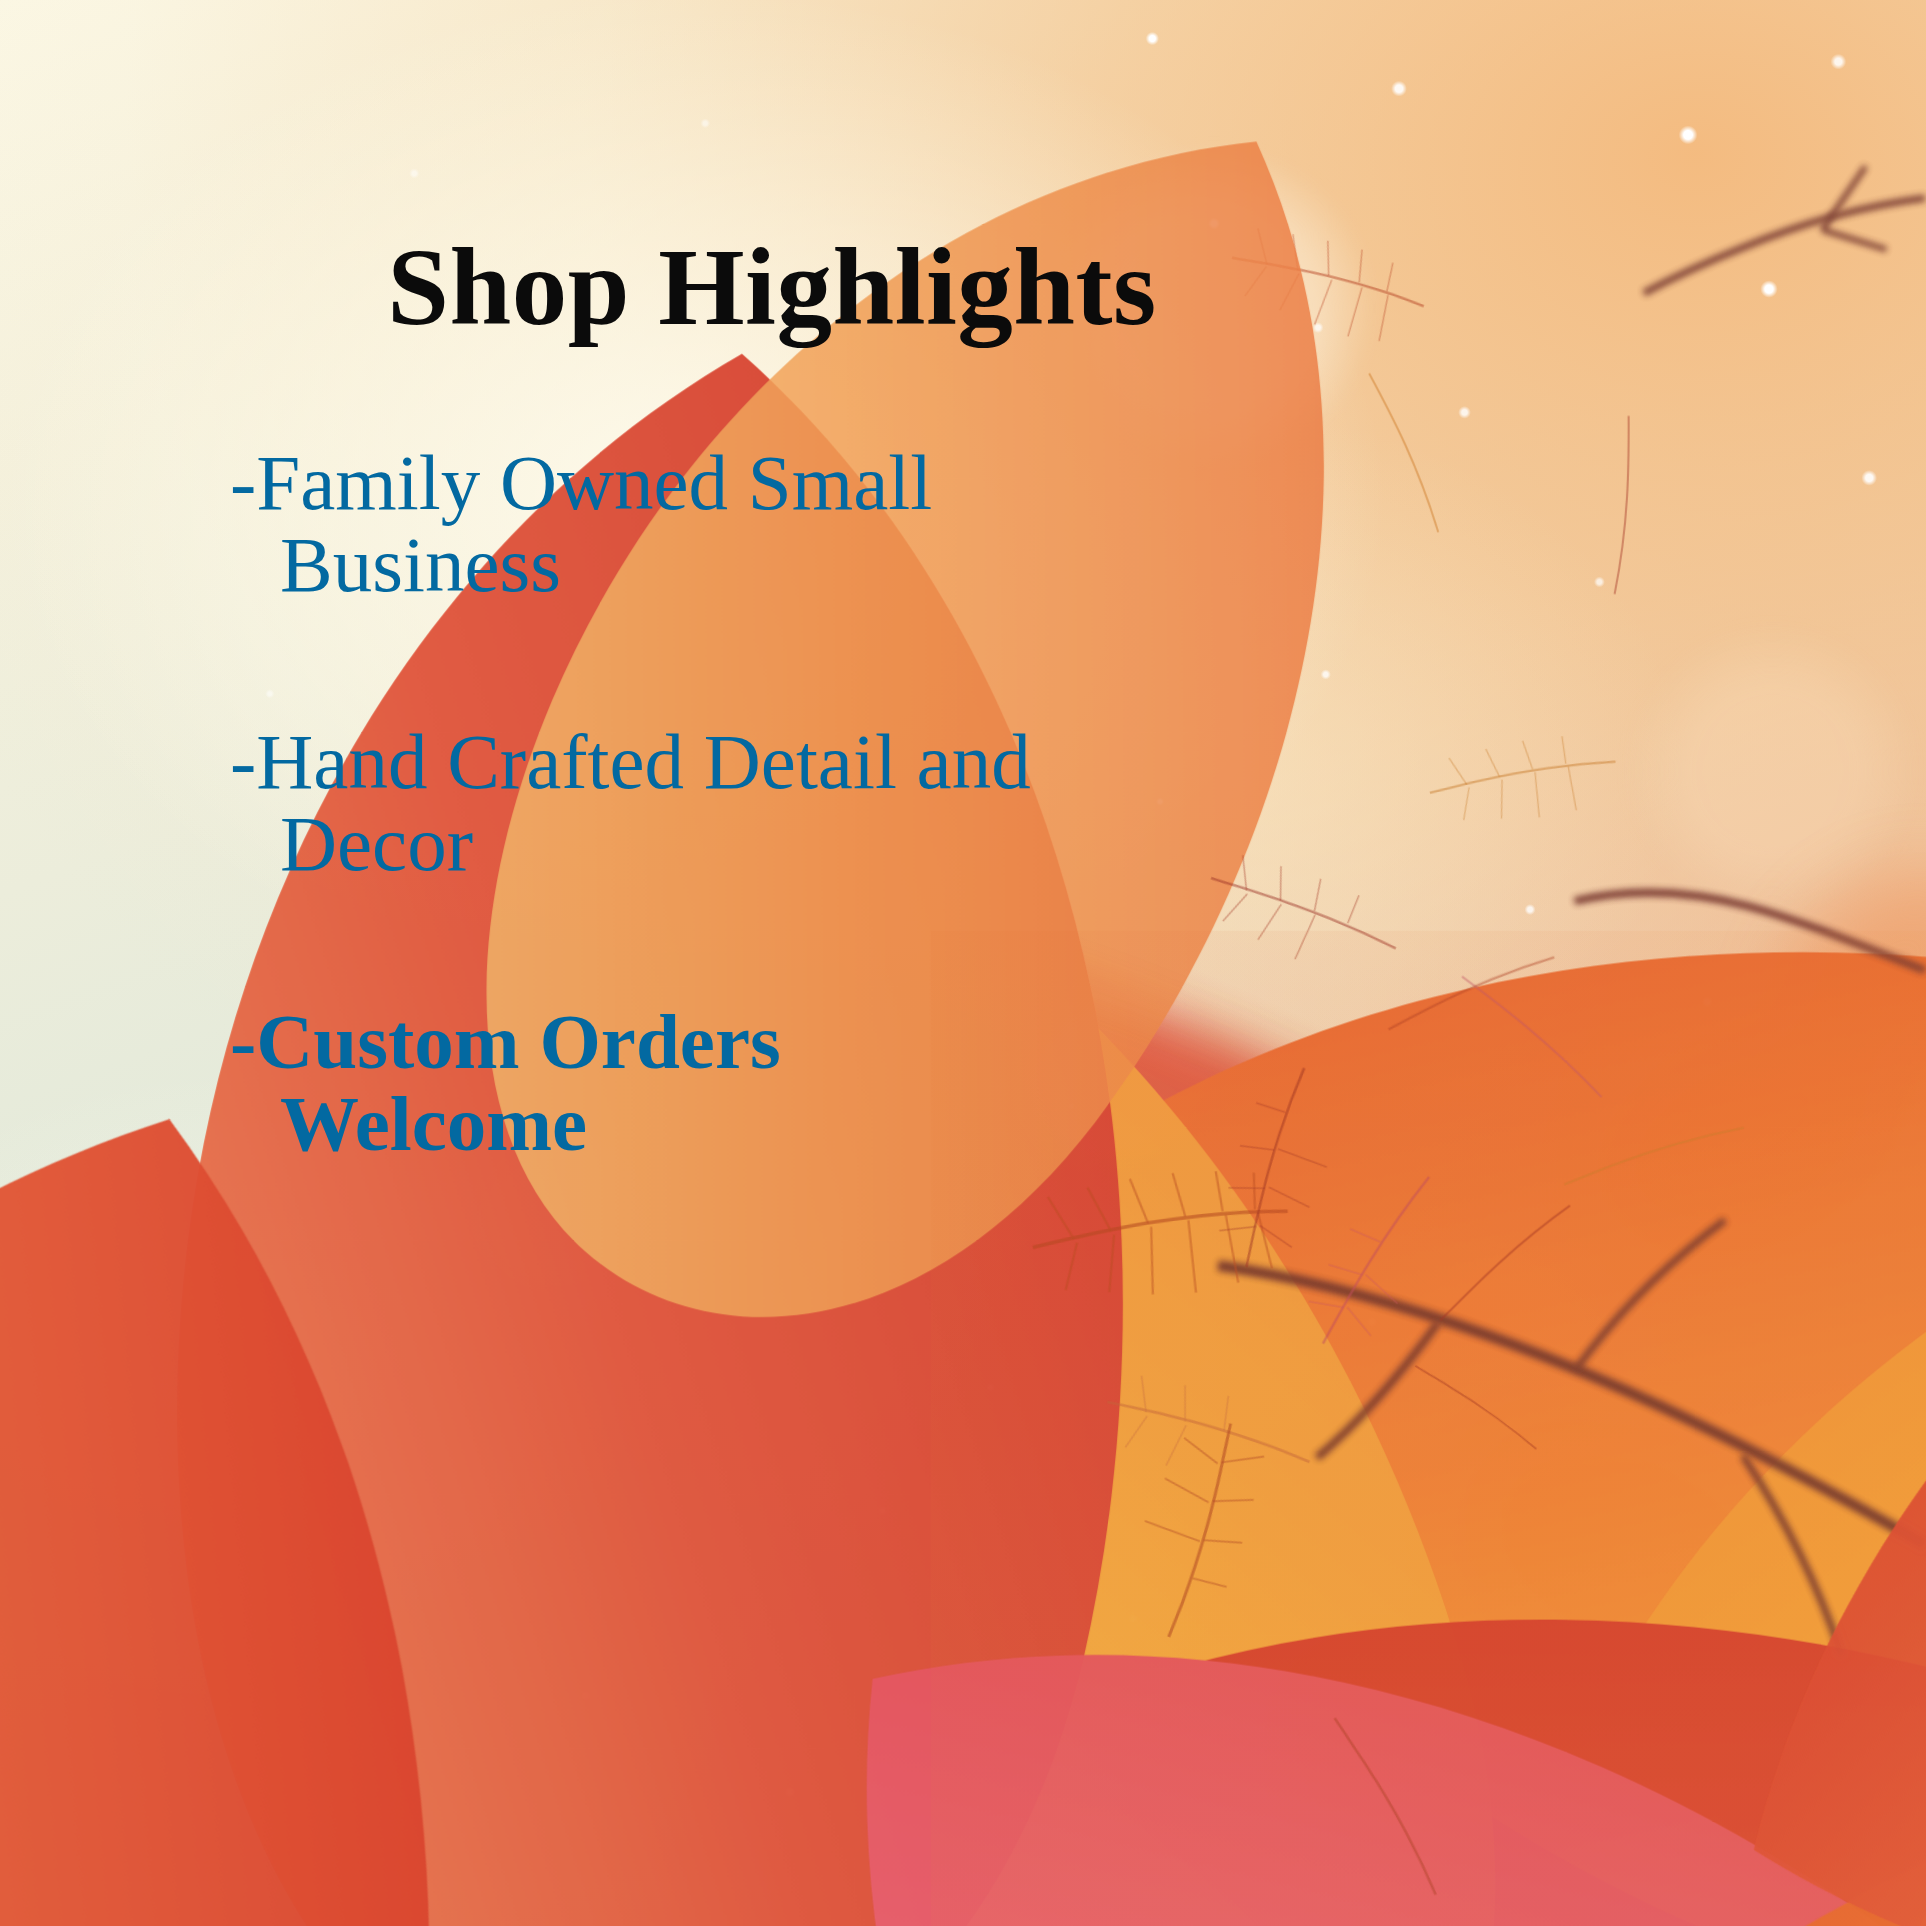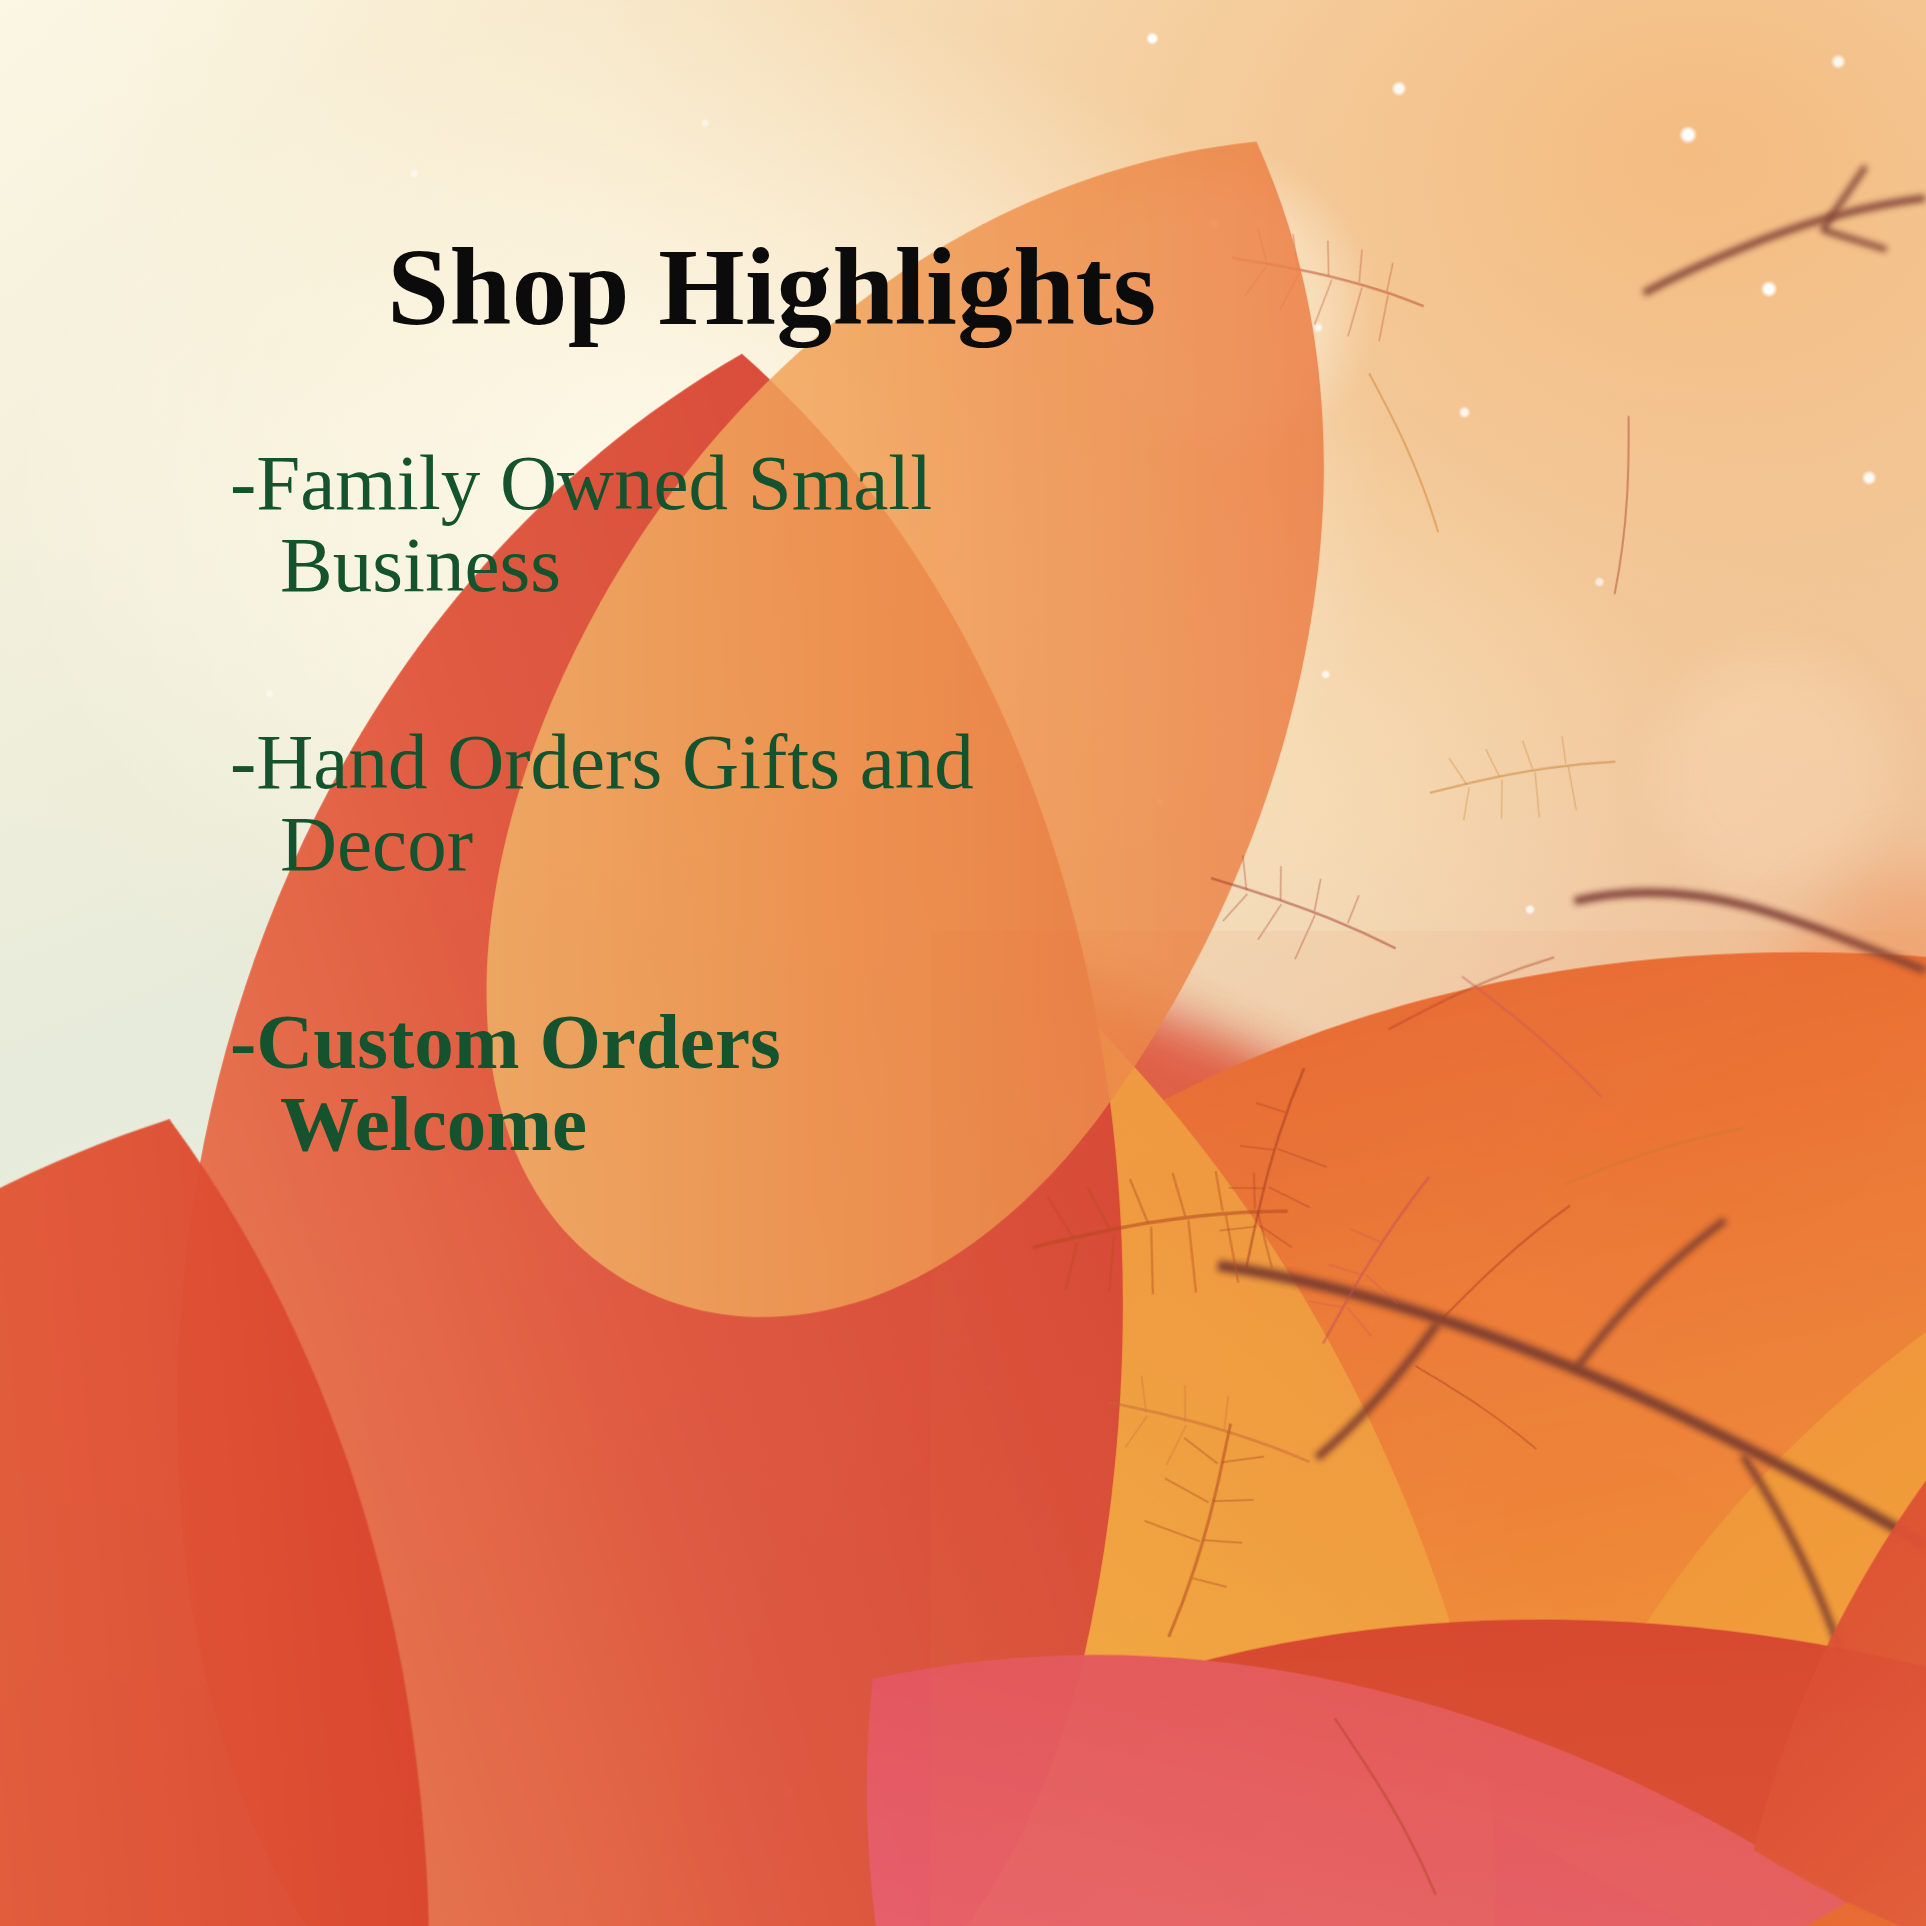--- a/index.html
+++ b/index.html
@@ -114,21 +114,21 @@
     left:230px;
     top:426px;
     width:1238px;
   }
   .bullet{
     position:relative;
     font-family:"Liberation Serif","DejaVu Serif",serif;
     font-weight:400;
     font-size:79px;
     line-height:1.04;
-    color:#14532d;
+    color:#0369a1;
     margin-bottom:115px;
     white-space:pre-line;
     text-indent:-50px;
     padding-left:50px;
   }
   .bullet:last-child{margin-bottom:0;font-weight:bold;}
 </style>
 </head>
 <body>
 
@@ -403,21 +403,21 @@
     </svg>
   </div>
 
   <div class="content">
 
     <h1 class="title">Shop Highlights</h1>
 
     <div class="bullets">
       <div class="bullet">-Family Owned Small
   Business</div>
-      <div class="bullet">-Hand Orders Gifts and
+      <div class="bullet">-Hand Crafted Detail and
   Decor</div>
       <div class="bullet">-Custom Orders
   Welcome</div>
     </div>
 
   </div>
 </div>
 
 
 </body></html>

